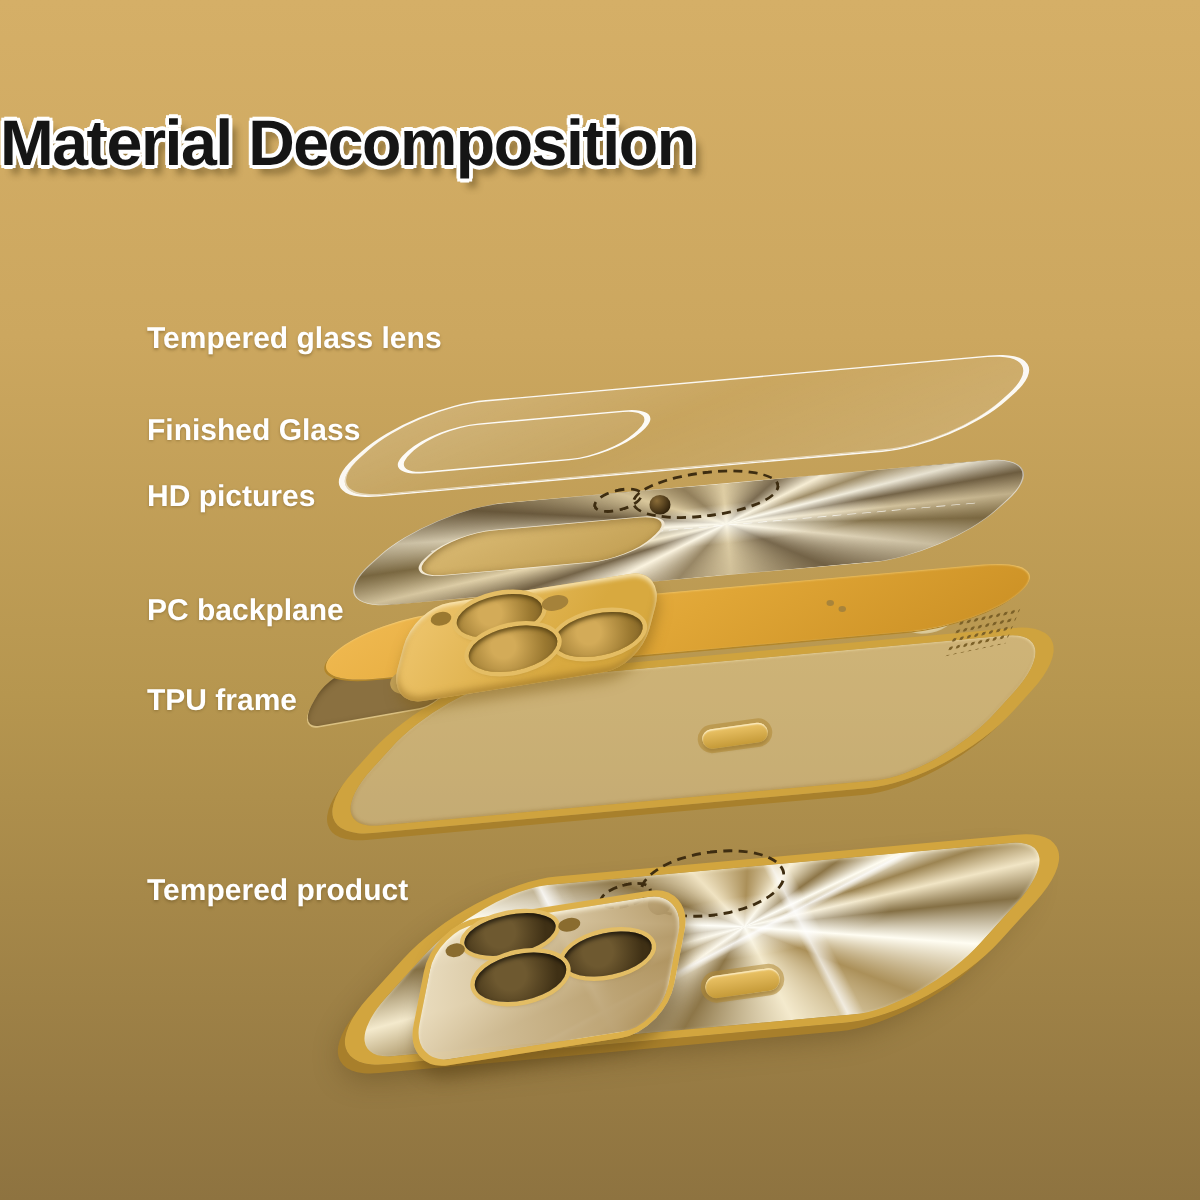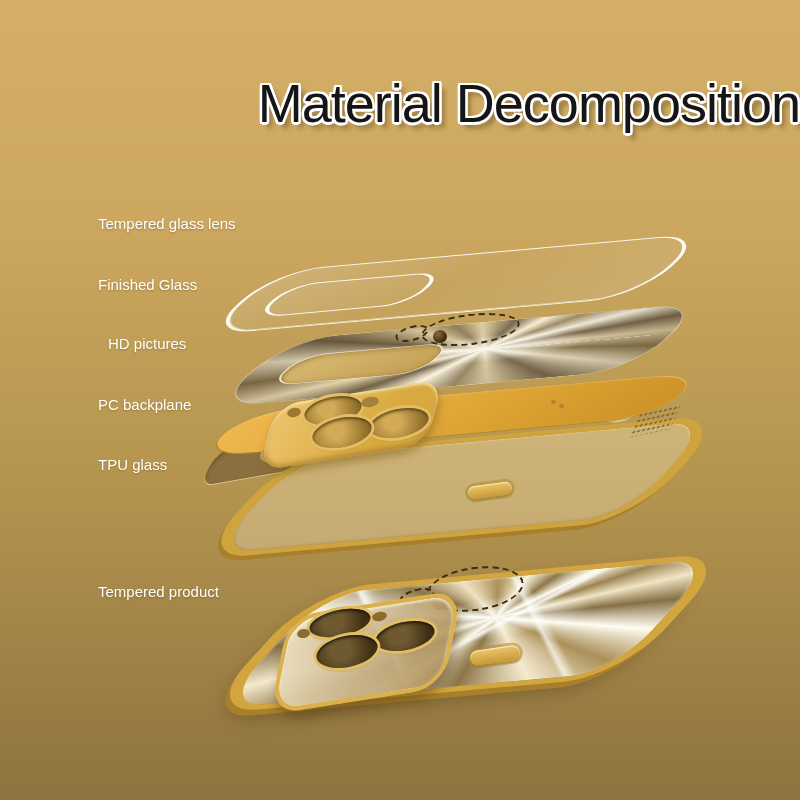--- a/index.html
+++ b/index.html
@@ -3,32 +3,32 @@
 <meta charset="utf-8">
 <style>
   html,body { margin:0; padding:0; background:#6b5530; }
   .stage {
     position:relative; width:800px; height:800px; overflow:hidden;
     font-family:"Liberation Sans", sans-serif;
     background:linear-gradient(180deg,#d5af67 0%,#ccA75f 28%,#b6964f 58%,#8e7340 100%);
   }
   
   .title {
-    position:absolute; left:0; right:0; top:72px; margin:0; text-align:right;
-    font-size:54px; font-weight:normal; letter-spacing:-1px; color:#151515; z-index:10;
+    position:absolute; left:0; right:0; top:72px; margin:0; text-align:left;
+    font-size:43px; font-weight:bold; letter-spacing:-1px; color:#151515; z-index:10;
     text-shadow:
       -2px -2px 0 #fff, 2px -2px 0 #fff, -2px 2px 0 #fff, 2px 2px 0 #fff,
       0 -2.5px 0 #fff, 0 2.5px 0 #fff, -2.5px 0 0 #fff, 2.5px 0 0 #fff,
       5px 6px 5px rgba(62,46,12,0.45);
   }
   .layer-label {
-    position:absolute; left:98px; color:#ffffff; font-size:15px; font-weight:normal;
+    position:absolute; left:98px; color:#ffffff; font-size:20px; font-weight:bold;
     z-index:10; text-shadow:0 1px 2px rgba(92,70,28,0.4); white-space:nowrap;
   }
-  .lbl-0 { top:215px; } .lbl-1 { top:276px; } .lbl-2 { top:335px;margin-left:10px; }
+  .lbl-0 { top:215px; } .lbl-1 { top:276px; } .lbl-2 { top:320px; }
   .lbl-3 { top:396px;text-align:right; } .lbl-4 { top:456px; } .lbl-5 { top:583px; }
 
   
   .plate { position:absolute; }
   .m1 { transform:matrix(0.993,-0.088,-0.3,0.27,0,0); }
   .m2 { transform:matrix(0.99,-0.09,-0.38,0.42,0,0); }
 
   
   .glass-plate {
     left:237px; top:165px; width:430px; height:230px; z-index:6;
@@ -187,21 +187,21 @@
 <body>
 
 <div class="stage">
 
   <h1 class="title">Material Decomposition</h1>
 
   <div class="layer-label lbl-0">Tempered glass lens</div>
   <div class="layer-label lbl-1">Finished Glass</div>
   <div class="layer-label lbl-2">HD pictures</div>
   <div class="layer-label lbl-3">PC backplane</div>
-  <div class="layer-label lbl-4">TPU glass</div>
+  <div class="layer-label lbl-4">TPU frame</div>
   <div class="layer-label lbl-5">Tempered product</div>
 
   <div class="plate m2 tpu-plate"></div>
   <div class="tpu-cam-hole"></div>
   <div class="tpu-cam-post"></div>
   <div class="perf perf-a"></div>
   <div class="perf-oval"></div>
   <div class="perf perf-b"></div>
   <div class="side-btn tpu-btn"></div>
 

